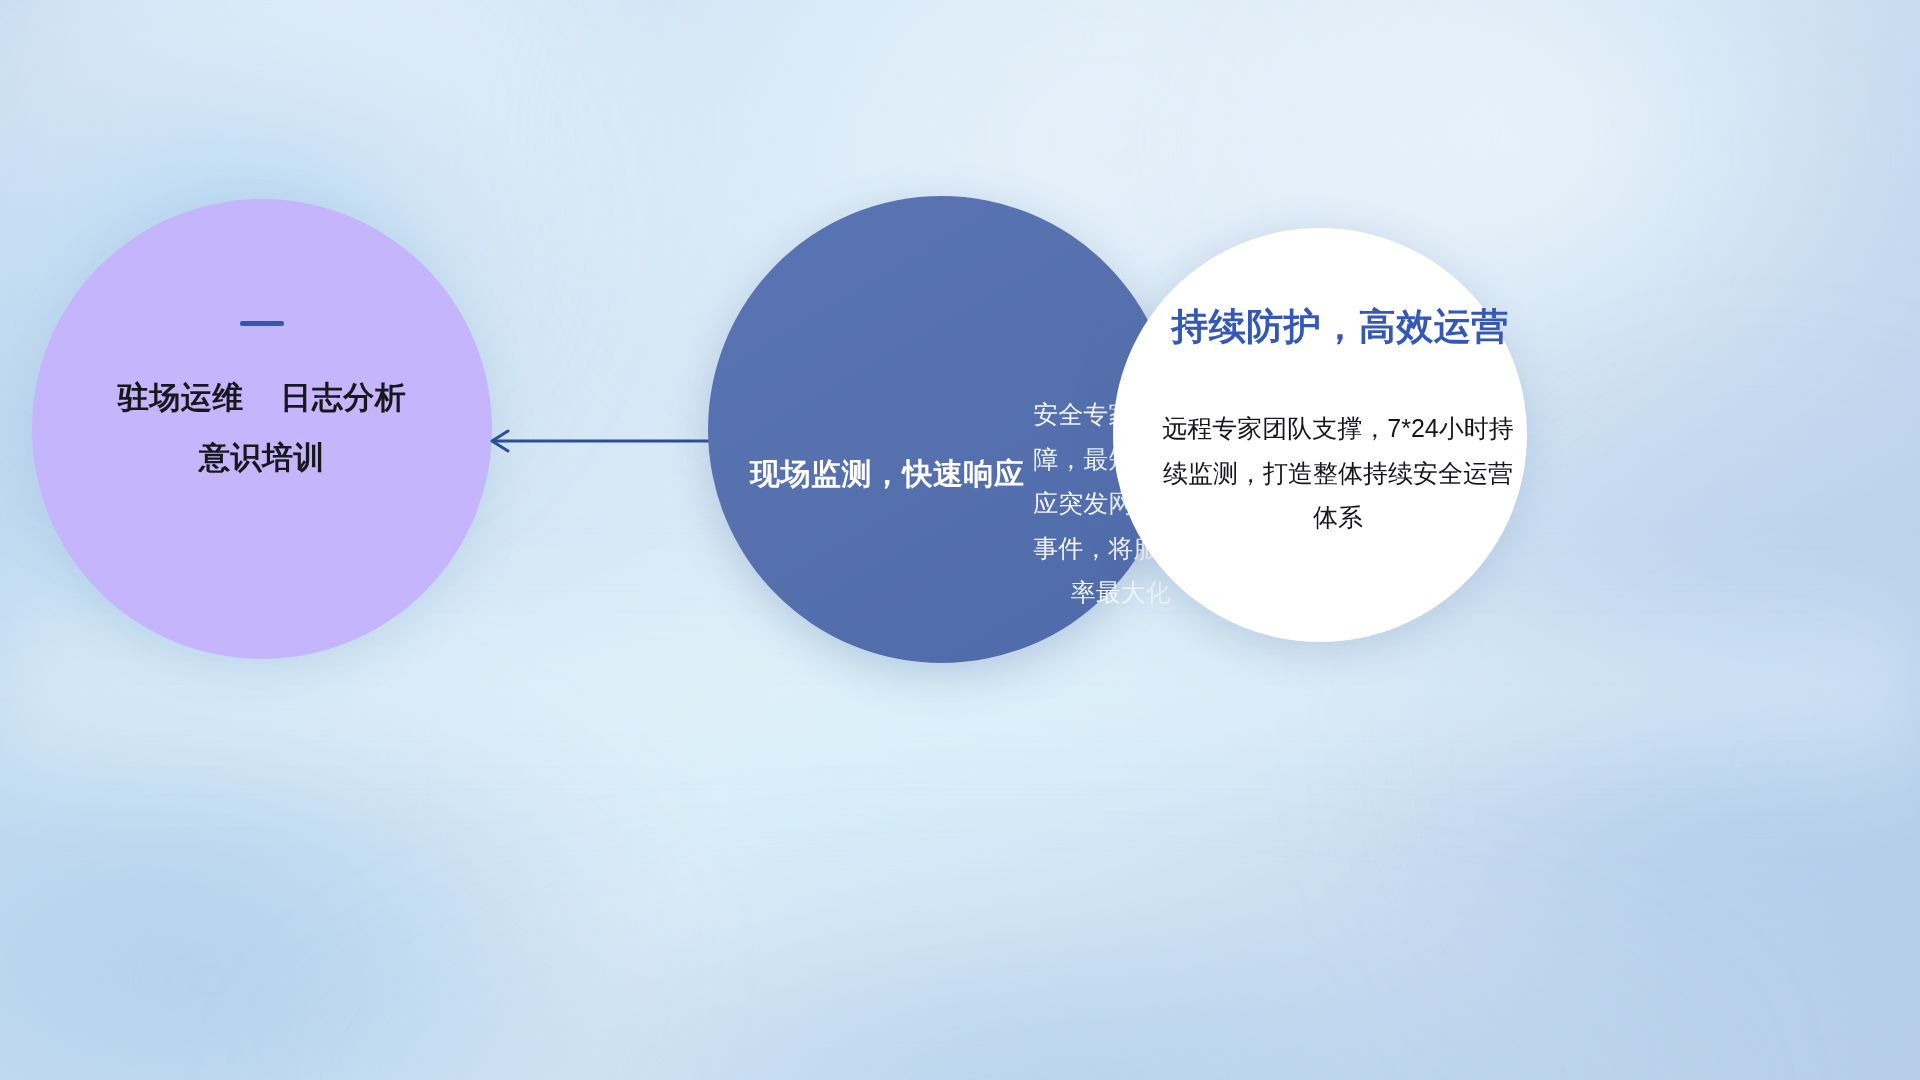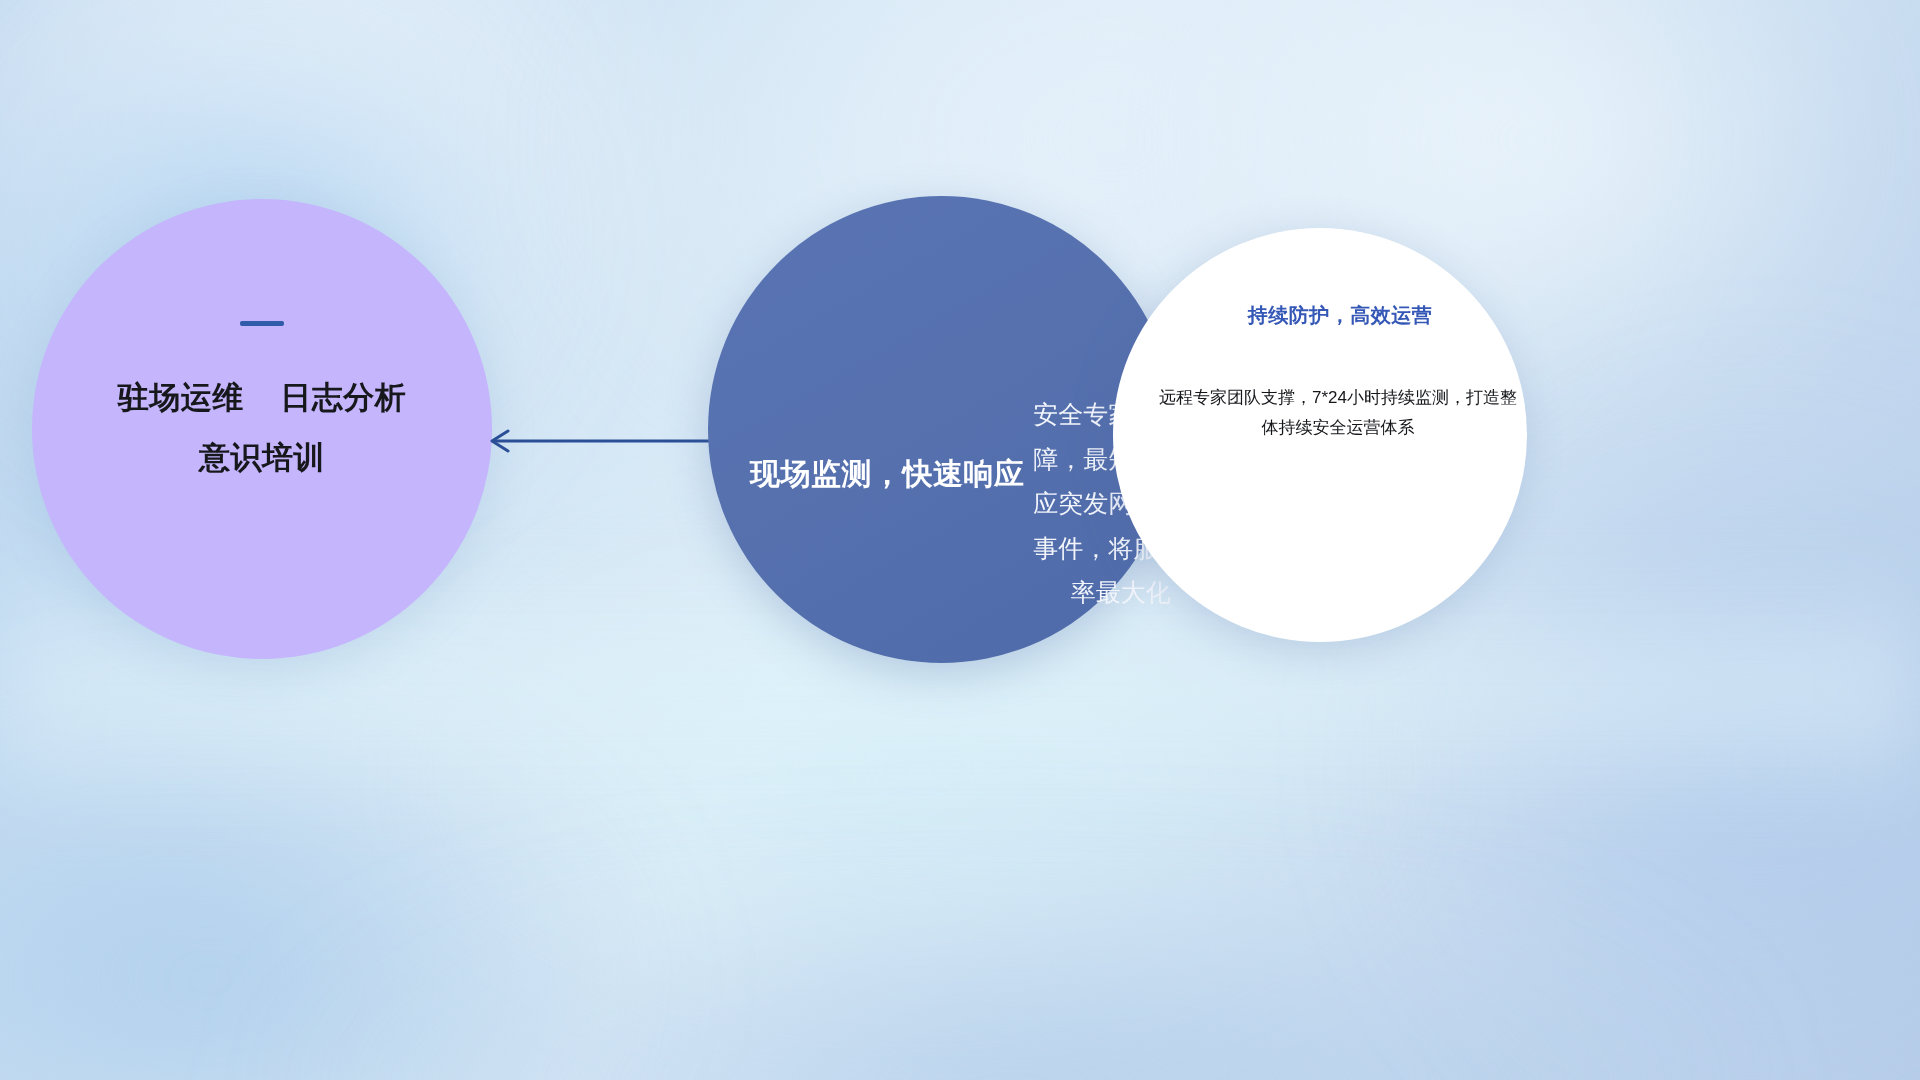--- a/index.html
+++ b/index.html
@@ -113,27 +113,27 @@
 
   #right-circle {
     left:1113px; top:228px; width:414px; height:414px;
     background:#ffffff;
     box-shadow:-4px 8px 40px rgba(80,110,165,.22);
     z-index:3;
     display:flex; flex-direction:column; align-items:center;
     padding-top:74px;
   }
   #right-title {
-    color:#3558b6; font-weight:bold; font-size:20px;
+    color:#3558b6; font-weight:bold; font-size:37px;
     white-space:nowrap; letter-spacing:.5px;
     transform:translateX(20px);
   }
   #right-body {
     margin-top:54px; width:368px;
-    color:#15161a; font-size:17px; line-height:1.78;
+    color:#15161a; font-size:25px; line-height:1.78;
     text-align:center;
     transform:translateX(18px);
   }
 
   
   #arrow { position:absolute; left:480px; top:418px; width:240px; height:46px; z-index:1; }
 </style>
 </head>
 <body>
 

